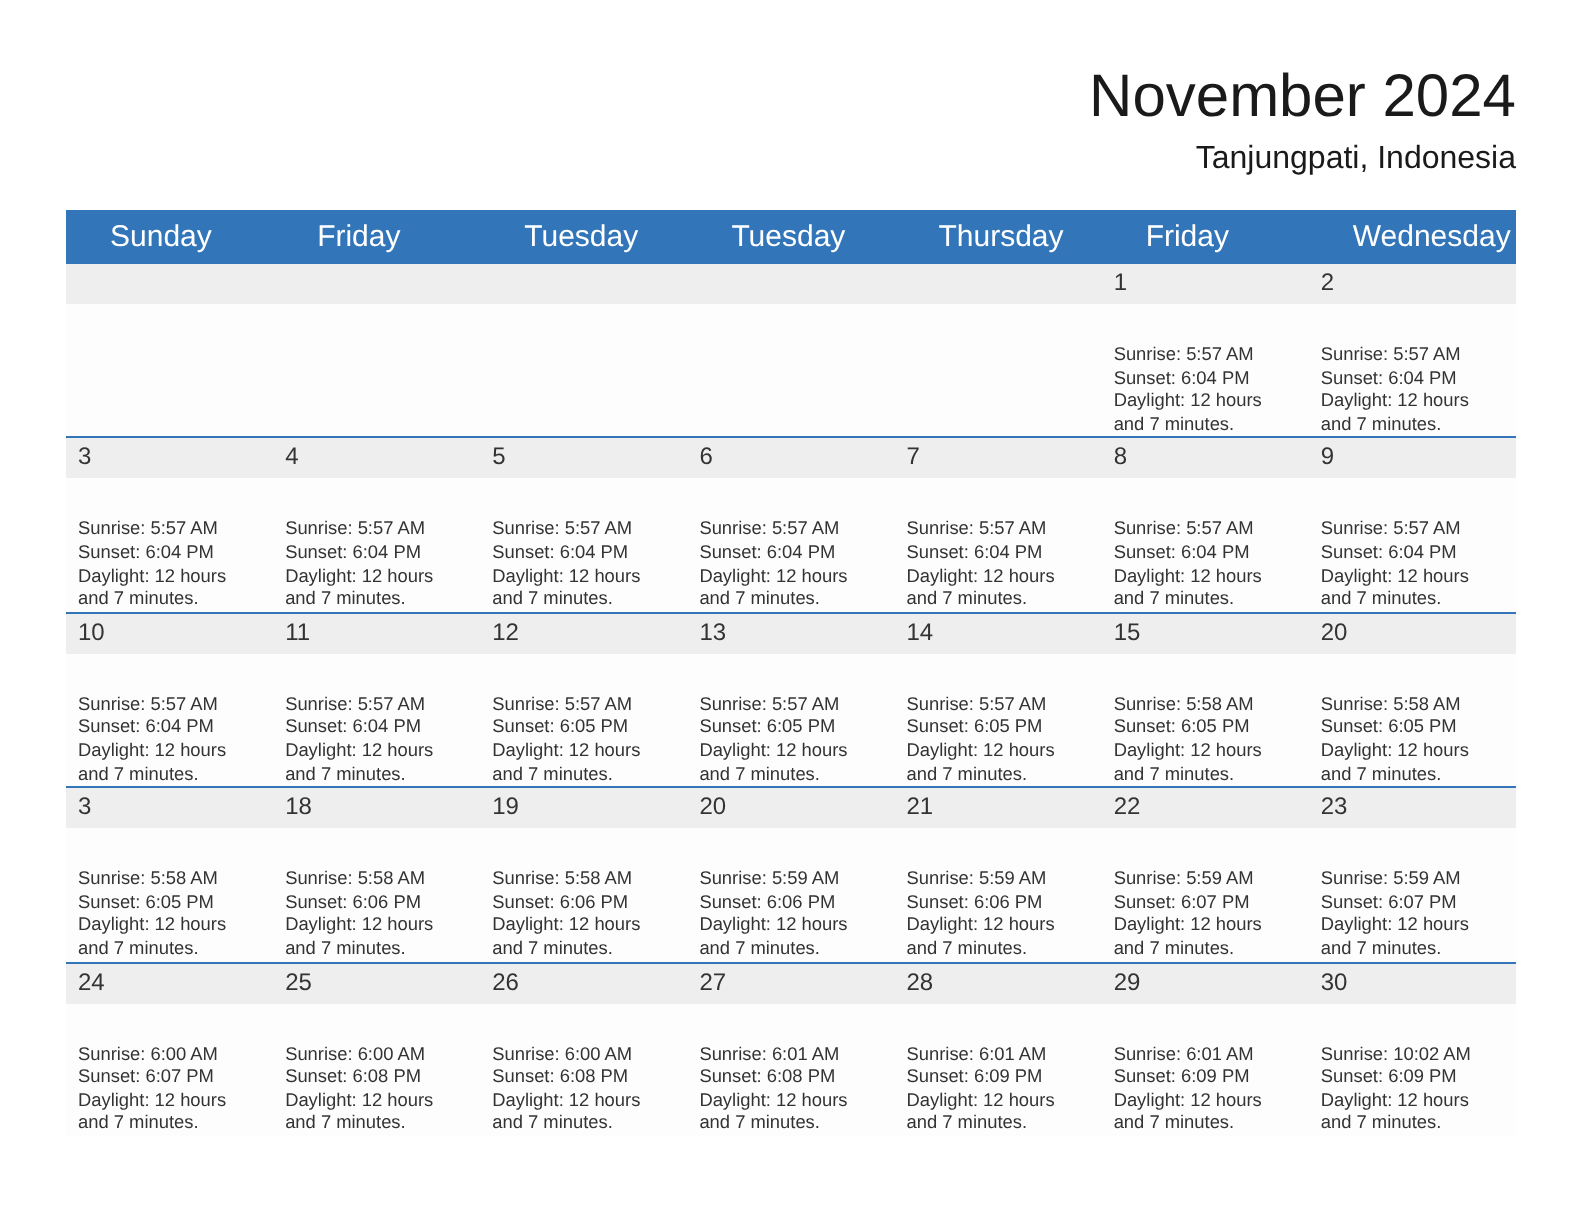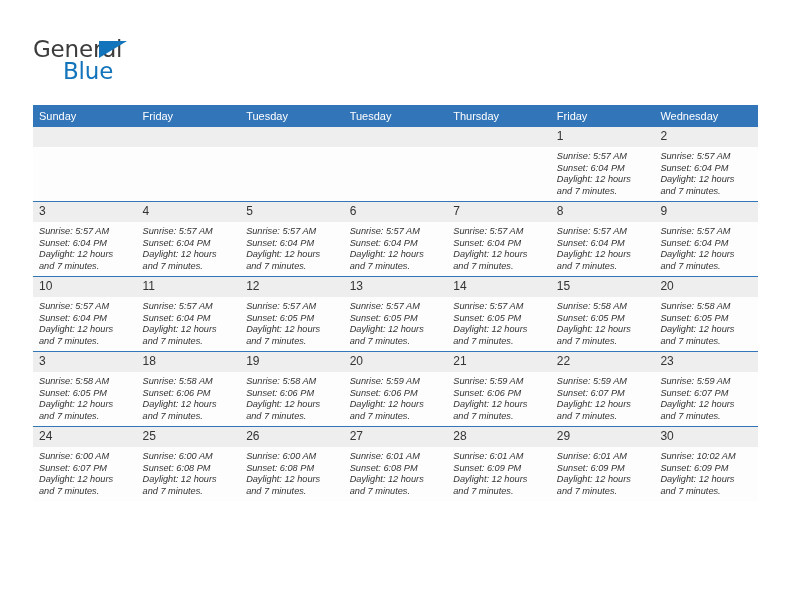--- a/index.html
+++ b/index.html
@@ -91,24 +91,24 @@
     position: absolute;
     left: 33px;
     top: 105px;
     width: 725px;
     border-collapse: collapse;
     table-layout: fixed;
   }
   .calendar th {
     background: #3275b8;
     color: #ffffff;
-    font-size: 11px;
+    font-size: 15px;
     font-weight: 400;
     text-align: left;
-    padding: 5px 0 5px 6px;
+    padding: 5px 0 5px 22px;
     height: 10px;
     border: none;
   }
   .calendar td {
     vertical-align: top;
     padding: 0;
     border: none;
     border-top: 1.5px solid #3275b8;
     height: 74px;
     background: #fdfdfd;
@@ -127,44 +127,42 @@
     color: #333333;
     padding: 3px 0 4px 6px;
     line-height: 13px;
     height: 13px;
   }
   .daynum.empty {
     color: transparent;
   }
   .info {
     display: block;
-    padding: 4px 5px 0 6px;
+    padding: 20px 5px 0 6px;
     font-size: 9.2px;
     line-height: 11.6px;
     color: #333333;
-    font-style: italic;
   }
   .info span {
     display: block;
     white-space: nowrap;
   }
 </style>
 </head>
 <body>
 
 <div class="page">
 
   <div class="header">
 
-    <div class="logo">
-      <span class="logo-general">General</span>
-      <span class="logo-triangle"></span>
-      <span class="logo-blue">Blue</span>
+
+    <div class="title-block">
+      <div class="cal-title">November 2024</div>
+      <div class="cal-subtitle">Tanjungpati, Indonesia</div>
     </div>
-
 
   </div>
 
   <table class="calendar">
     <thead>
       <tr>
         <th>Sunday</th>
         <th>Friday</th>
         <th>Tuesday</th>
         <th>Tuesday</th>

